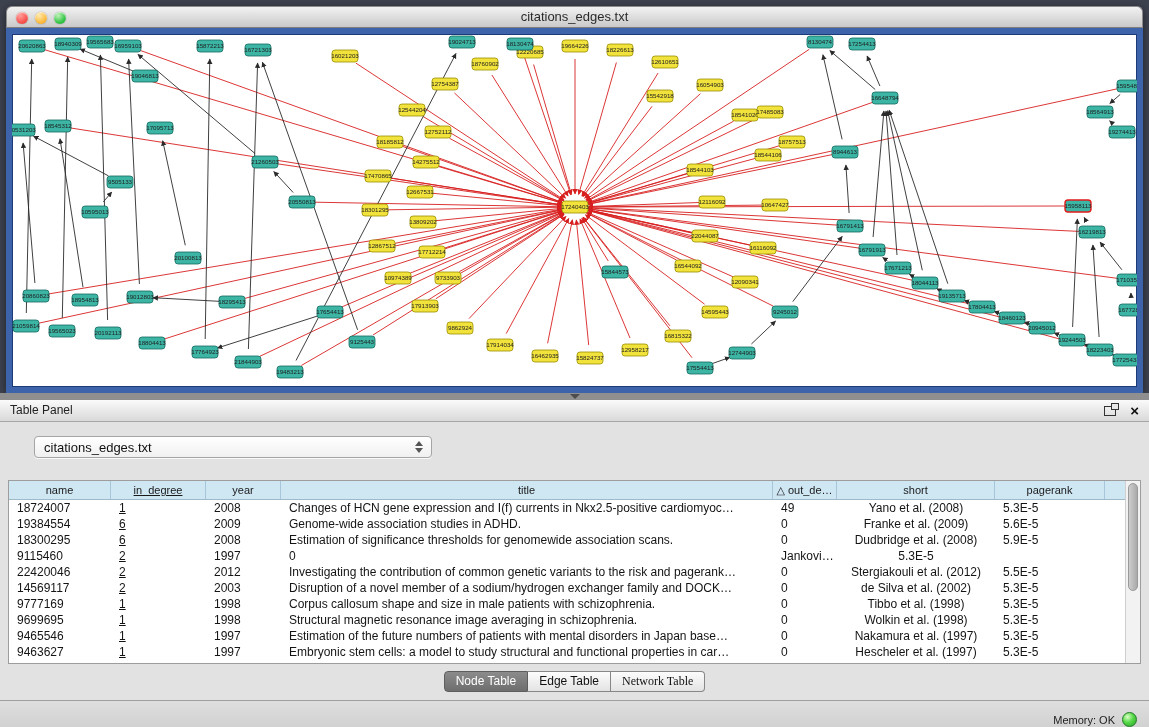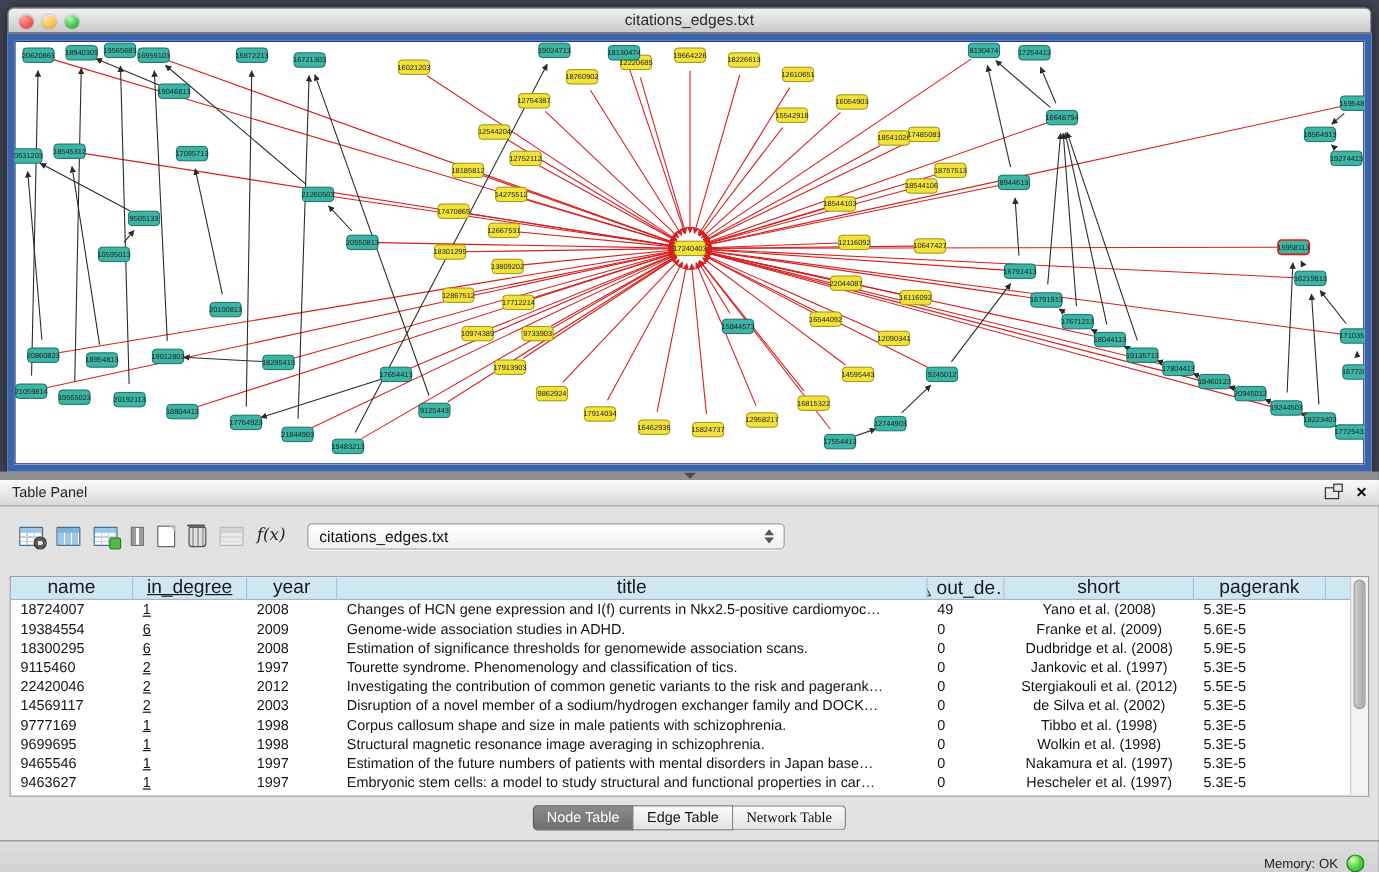--- a/index.html
+++ b/index.html
@@ -73,21 +73,21 @@
     box-shadow:0 1px 0 rgba(255,255,255,.8);display:flex;align-items:center;font-size:13px;color:#111;padding-left:9px;}
   .combo-arrows{position:absolute;right:8px;top:4px;display:flex;flex-direction:column;gap:2px;}
   .combo-arrows i{display:block;width:0;height:0;border-left:4px solid transparent;border-right:4px solid transparent;}
   .combo-arrows .up{border-bottom:5px solid #555;}
   .combo-arrows .dn{border-top:5px solid #555;}
 
   .table-wrap{margin:8px 8px 0 8px;height:182px;background:#fff;border:1px solid #9d9d9d;
     position:relative;overflow:hidden;}
   .thead{display:flex;height:18px;background:#cfe6f3;border-bottom:1px solid #9fb9c9;}
   .th{box-sizing:border-box;border-right:1px solid #a8c6da;display:flex;align-items:center;justify-content:center;
-    font-size:16px;color:#1a1a1a;white-space:nowrap;overflow:hidden;}
+    font-size:11px;color:#1a1a1a;white-space:nowrap;overflow:hidden;}
   .tr{display:flex;height:16px;align-items:center;}
   .td{box-sizing:border-box;font-size:12px;color:#141414;white-space:nowrap;overflow:hidden;
     text-overflow:ellipsis;padding-left:8px;}
   .th:nth-child(1),.td:nth-child(1){width:102px;}
   .th:nth-child(2),.td:nth-child(2){width:95px;text-decoration:underline;}
   .th:nth-child(3),.td:nth-child(3){width:75px;}
   .th:nth-child(4),.td:nth-child(4){width:492px;}
   .th:nth-child(5),.td:nth-child(5){width:64px;}
   .th:nth-child(6),.td:nth-child(6){width:158px;}
   .th:nth-child(7),.td:nth-child(7){width:110px;}
@@ -649,30 +649,20 @@
 <div id="table-panel">
   <div class="panel-header">
     <span>Table Panel</span>
     <span class="ph-icons">
       <span class="float-icon"></span>
       <span class="close-x">×</span>
     </span>
   </div>
 
   <div class="toolbar">
-    <div id="tb-icons">
-        <span class="ticon k-tblgear"></span>
-        <span class="ticon k-tblcols"></span>
-        <span class="ticon k-tbledit"></span>
-        <span class="ticon k-bars"></span>
-        <span class="ticon k-doc"></span>
-        <span class="ticon k-trash"></span>
-        <span class="ticon k-tblgray disabled"></span>
-        <span class="ticon k-fx">f(x)</span>
-      </div>
     <div class="combo">
       <span class="combo-val">citations_edges.txt</span>
       <span class="combo-arrows">
           <i class="up"></i>
           <i class="dn"></i>
         </span>
     </div>
   </div>
 
   <div class="table-wrap">
@@ -710,21 +700,20 @@
           <div class="td">2008</div>
           <div class="td">Estimation of significance thresholds for genomewide association scans.</div>
           <div class="td">0</div>
           <div class="td">Dudbridge et al. (2008)</div>
           <div class="td">5.9E-5</div>
         </div>
         <div class="tr">
           <div class="td">9115460</div>
           <div class="td">2</div>
           <div class="td">1997</div>
-          <div class="td">Tourette syndrome. Phenomenology and classification of tics.</div>
           <div class="td">0</div>
           <div class="td">Jankovic et al. (1997)</div>
           <div class="td">5.3E-5</div>
         </div>
         <div class="tr">
           <div class="td">22420046</div>
           <div class="td">2</div>
           <div class="td">2012</div>
           <div class="td">Investigating the contribution of common genetic variants to the risk and pagerank…</div>
           <div class="td">0</div>

